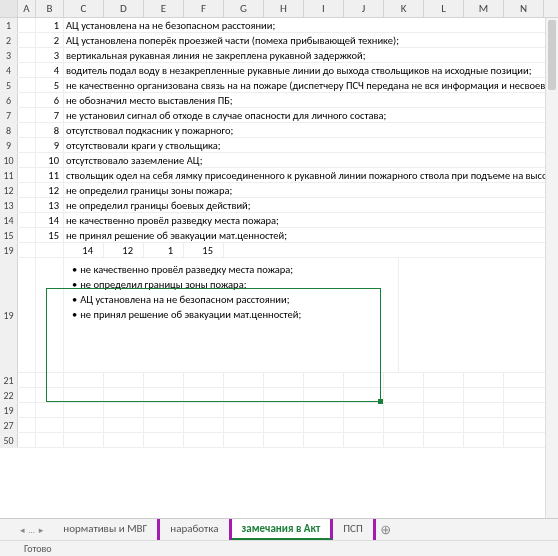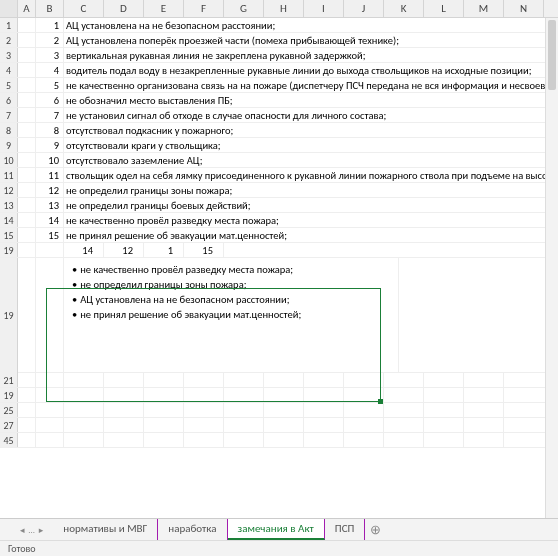--- a/index.html
+++ b/index.html
@@ -20,24 +20,24 @@
 .row18 .cell{text-align:right;padding-right:10px}
 .row19{height:115px;border-bottom:1px solid #eee}
 .row19 .row-h{height:115px;line-height:115px}
 .outline{position:absolute;left:46px;top:288px;width:335px;height:114px;border:1px solid #1a7f37;pointer-events:none}
 .outline .handle{position:absolute;right:-3px;bottom:-3px;width:5px;height:5px;background:#1a7f37}
 .box-content{padding:4px 6px;font-size:10.5px;line-height:15px}
 .box-content div::before{content:"•";margin-right:3px}
 .tabs{position:absolute;left:0;bottom:16px;height:22px;width:100%;background:#f3f3f3;border-top:1px solid #ccc;display:flex;align-items:center;padding-left:20px}
 .tabs .nav{display:flex;gap:4px;margin-right:10px;color:#888}
 .tabs .nav span{font-size:9px;line-height:10px;cursor:pointer}
-.tab{padding:3px 10px;font-size:11px;color:#555;border-right:1px solid #a21caf;background:#f3f3f3;cursor:pointer}
-.tab.active{background:#fff;color:#1a7f37;border-bottom:2px solid #1a7f37;font-weight:normal}
+.tab{padding:3px 10px;font-size:11px;color:#555;border-right:3px solid #a21caf;background:#f3f3f3;cursor:pointer}
+.tab.active{background:#fff;color:#1a7f37;border-bottom:2px solid #1a7f37;font-weight:bold}
 .tab-add{width:20px;text-align:center;color:#888;font-size:13px;cursor:pointer}
-.status{position:absolute;left:0;bottom:0;height:16px;width:100%;background:#f3f3f3;border-top:1px solid #ddd;font-size:10px;line-height:16px;padding-left:8px;color:#555}
+.status{position:absolute;left:0;bottom:0;height:16px;width:100%;background:#f3f3f3;border-top:1px solid #ddd;font-size:10px;line-height:16px;padding-left:24px;color:#555}
 .scroll-v{position:absolute;right:0;top:18px;bottom:38px;width:13px;background:#f3f3f3;border-left:1px solid #ddd}
 .scroll-v .thumb{position:absolute;left:2px;right:2px;top:2px;height:70px;background:#cdcdcd;border-radius:2px}
 </style>
 </head>
 <body>
 
 <div class="grid">
   <div class="hdr-row">
     <div class="corner"></div>
     <div id="col-headers" style="display:flex">
@@ -181,69 +181,69 @@
         <div class="cell"></div>
         <div class="cell"></div>
         <div class="cell"></div>
         <div class="cell"></div>
         <div class="cell"></div>
         <div class="cell"></div>
         <div class="cell"></div>
         <div class="cell"></div>
       </div>
       <div class="row">
+        <div class="row-h">22</div>
+        <div class="cell wA"></div>
+        <div class="cell wB"></div>
+        <div class="cell"></div>
+        <div class="cell"></div>
+        <div class="cell"></div>
+        <div class="cell"></div>
+        <div class="cell"></div>
+        <div class="cell"></div>
+        <div class="cell"></div>
+        <div class="cell"></div>
+        <div class="cell"></div>
+        <div class="cell"></div>
+        <div class="cell"></div>
+      </div>
+      <div class="row">
         <div class="row-h">19</div>
         <div class="cell wA"></div>
         <div class="cell wB"></div>
         <div class="cell"></div>
         <div class="cell"></div>
         <div class="cell"></div>
         <div class="cell"></div>
         <div class="cell"></div>
         <div class="cell"></div>
         <div class="cell"></div>
         <div class="cell"></div>
         <div class="cell"></div>
         <div class="cell"></div>
         <div class="cell"></div>
       </div>
       <div class="row">
-        <div class="row-h">25</div>
-        <div class="cell wA"></div>
-        <div class="cell wB"></div>
-        <div class="cell"></div>
-        <div class="cell"></div>
-        <div class="cell"></div>
-        <div class="cell"></div>
-        <div class="cell"></div>
-        <div class="cell"></div>
-        <div class="cell"></div>
-        <div class="cell"></div>
-        <div class="cell"></div>
-        <div class="cell"></div>
-        <div class="cell"></div>
-      </div>
-      <div class="row">
         <div class="row-h">27</div>
         <div class="cell wA"></div>
         <div class="cell wB"></div>
         <div class="cell"></div>
         <div class="cell"></div>
         <div class="cell"></div>
         <div class="cell"></div>
         <div class="cell"></div>
         <div class="cell"></div>
         <div class="cell"></div>
         <div class="cell"></div>
         <div class="cell"></div>
         <div class="cell"></div>
         <div class="cell"></div>
       </div>
       <div class="row">
-        <div class="row-h">45</div>
+        <div class="row-h">50</div>
         <div class="cell wA"></div>
         <div class="cell wB"></div>
         <div class="cell"></div>
         <div class="cell"></div>
         <div class="cell"></div>
         <div class="cell"></div>
         <div class="cell"></div>
         <div class="cell"></div>
         <div class="cell"></div>
         <div class="cell"></div>

